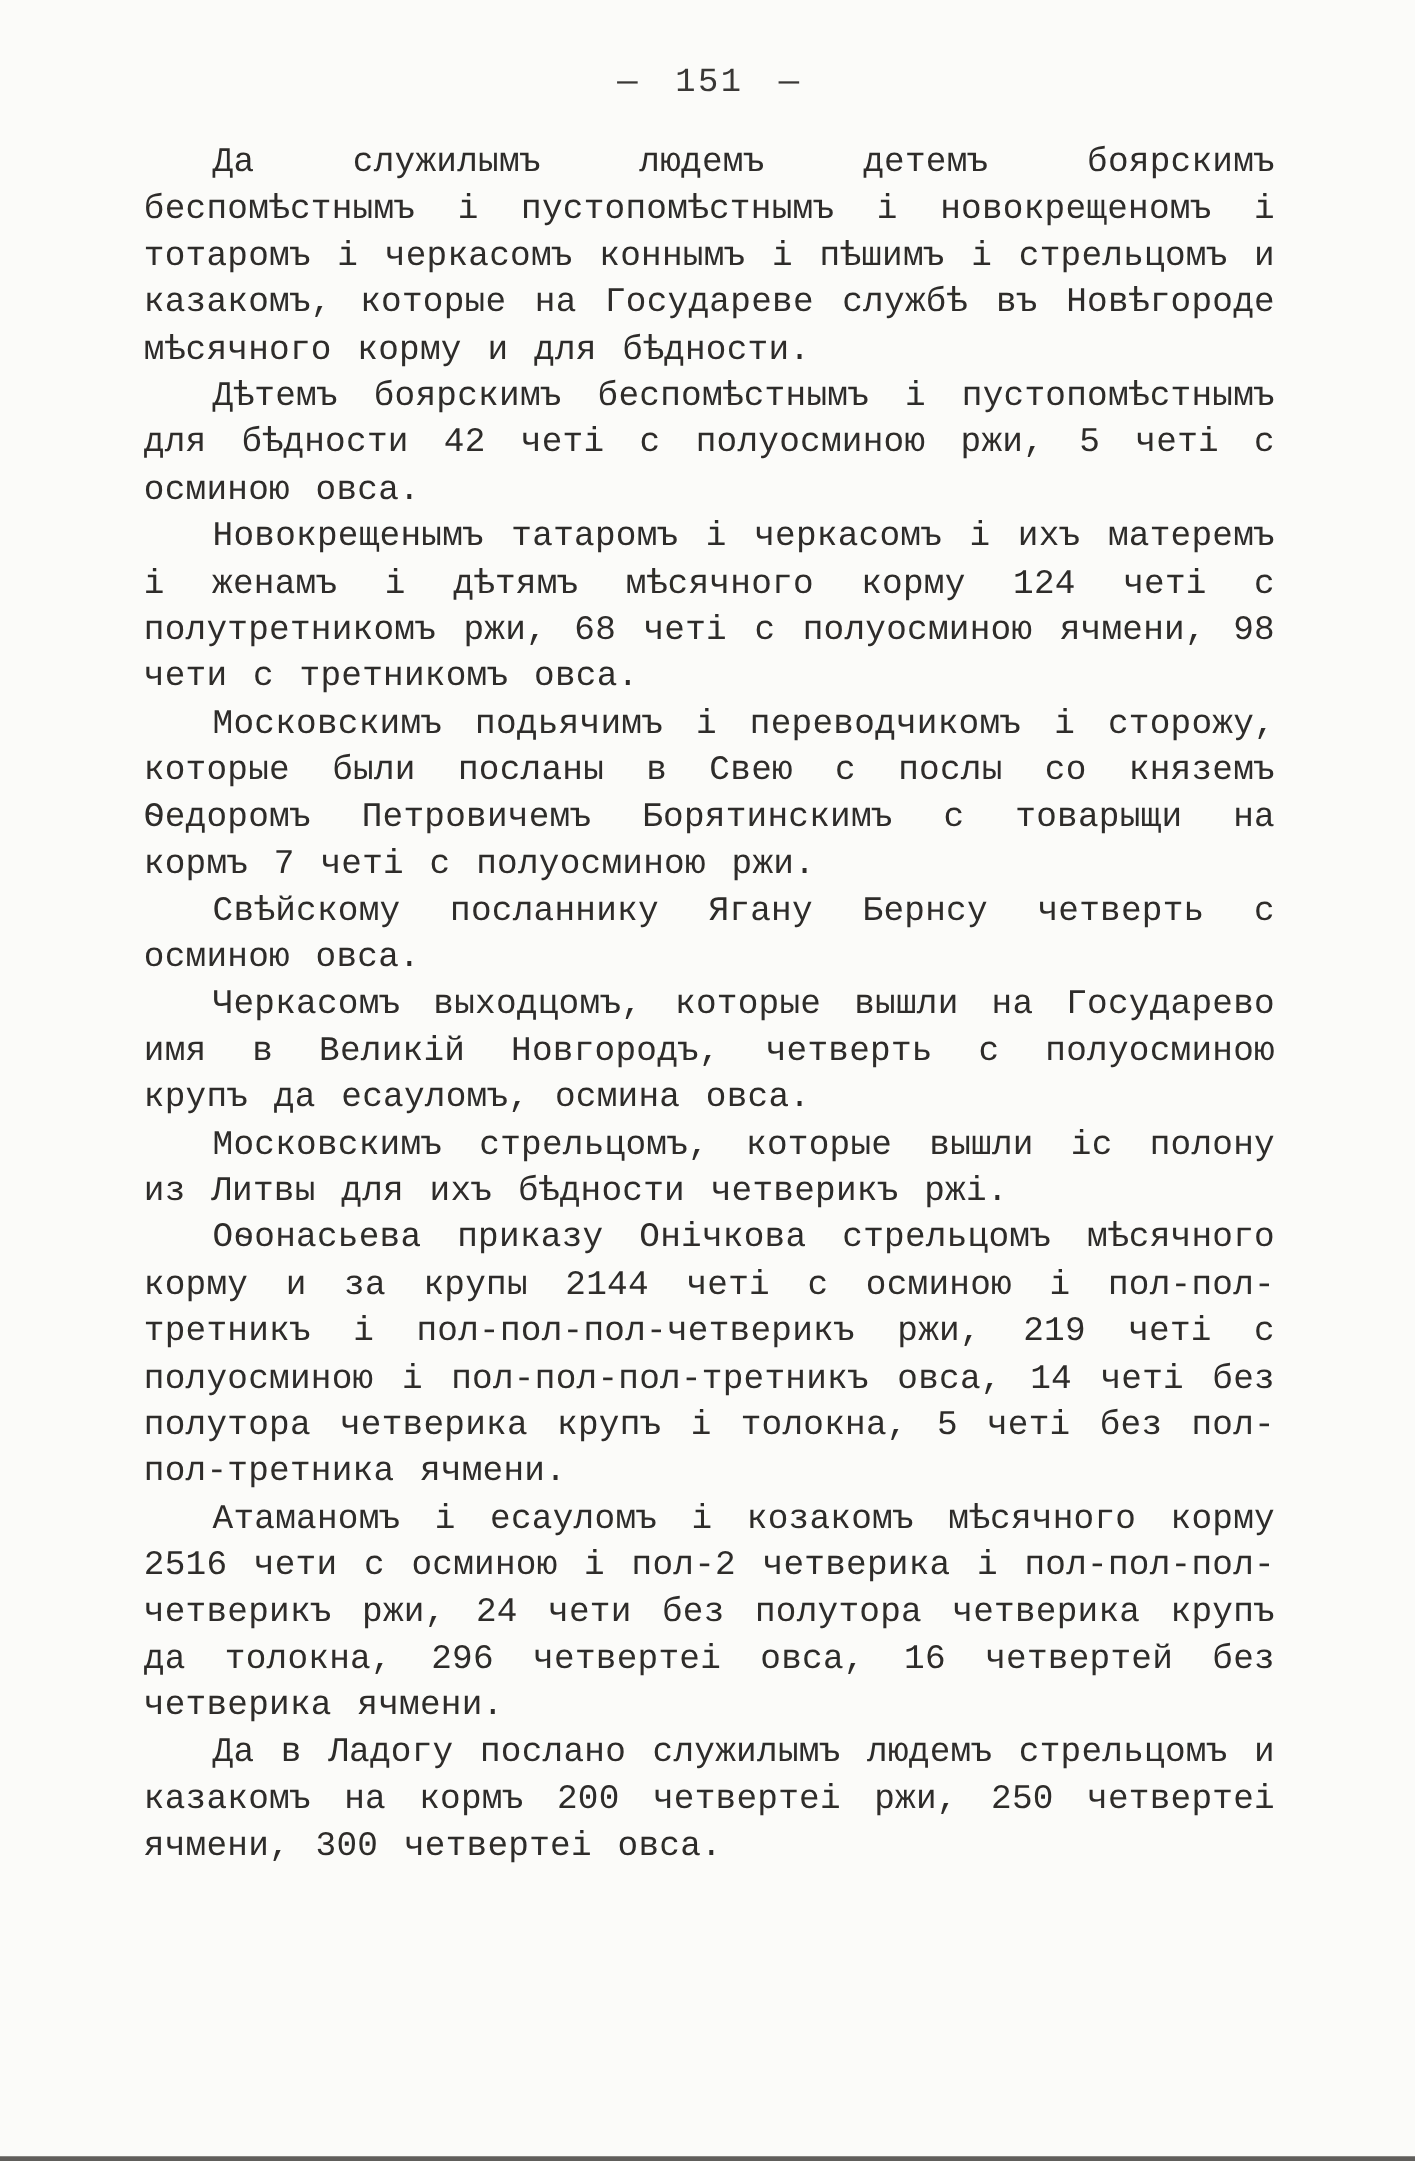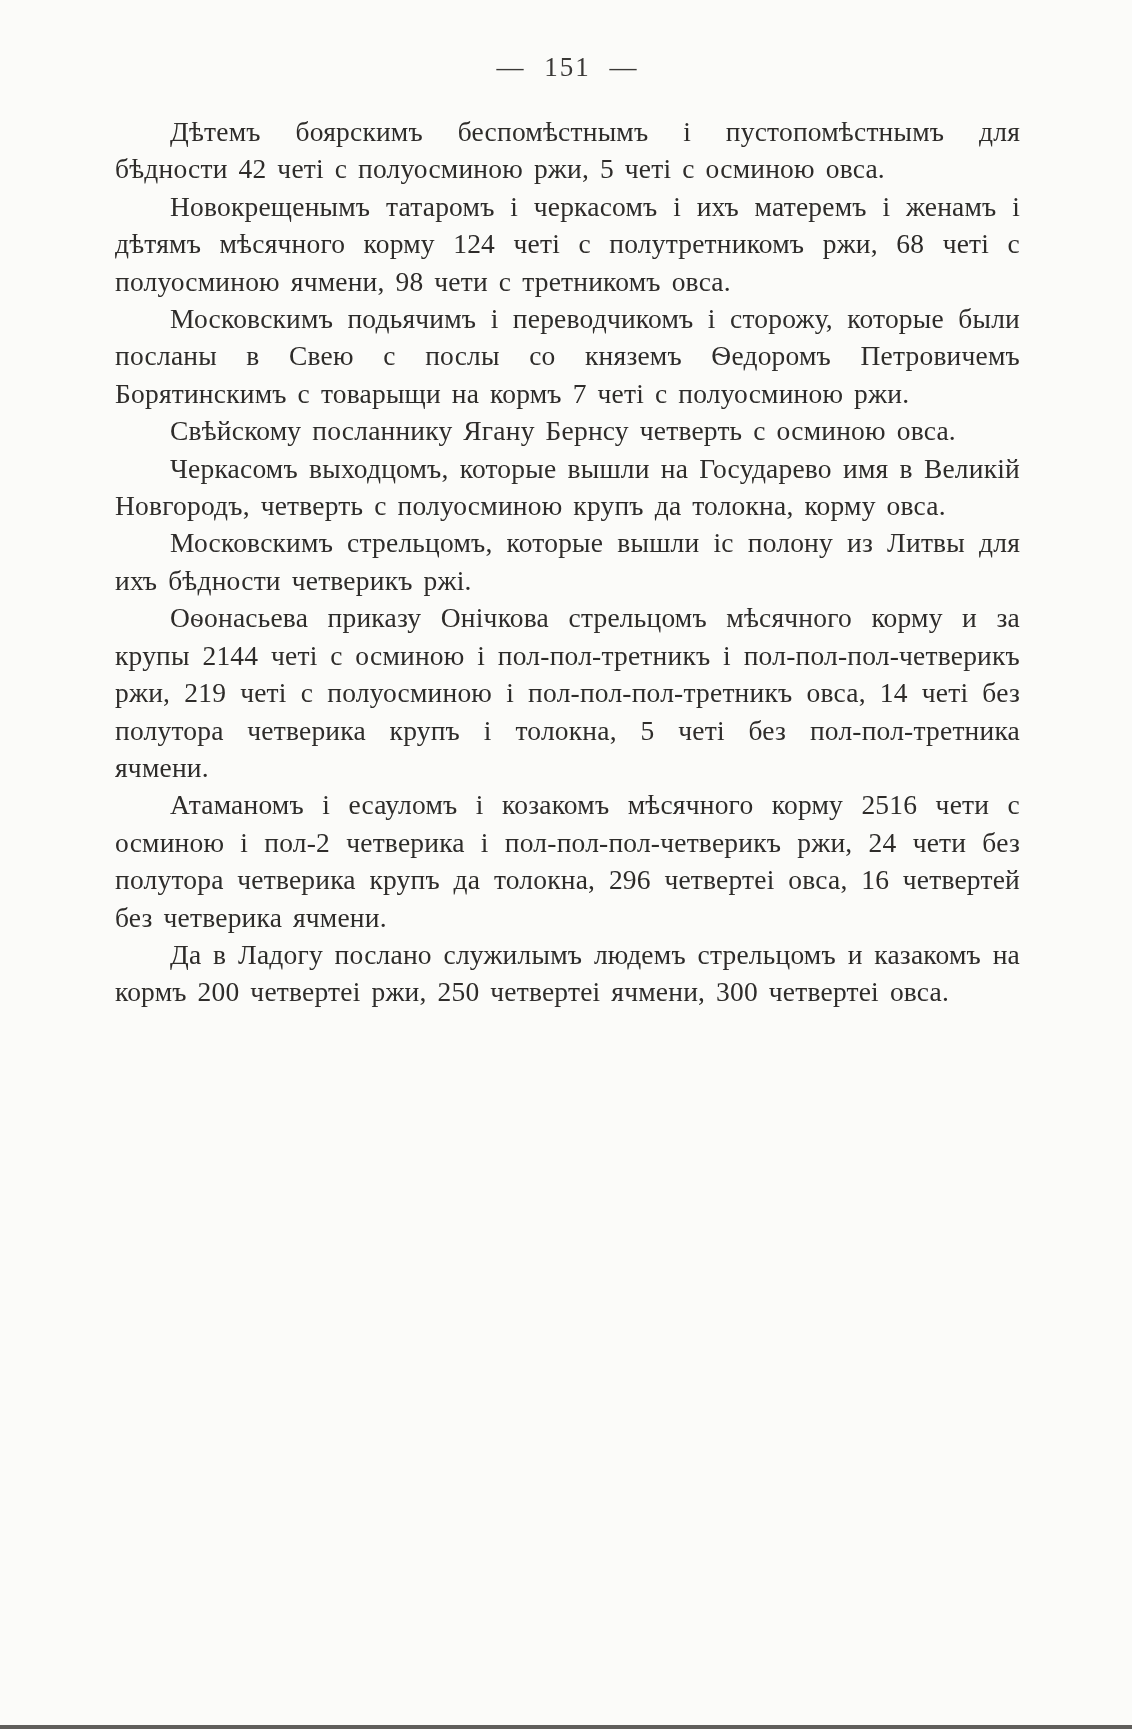--- a/index.html
+++ b/index.html
@@ -7,21 +7,21 @@
     padding: 0;
     background: #e8e8e6;
   }
   .page {
     position: relative;
     width: 1132px;
     height: 1729px;
     margin: 0 auto;
     background: #fbfbf9;
     overflow: hidden;
-    font-family: Liberation Serif, serif;
+    font-family: Liberation Mono, monospace;
     color: #2e2c2a;
     box-sizing: border-box;
     padding: 52px 112px 0 115px;
   }
   .page-header {
     text-align: center;
     font-size: 27px;
     letter-spacing: 2px;
     color: #3a3836;
     margin: 0 0 30px 0;
@@ -47,25 +47,26 @@
   }
 </style>
 </head>
 <body>
 
 <div class="page">
 
   <div class="page-header">— 151 —</div>
 
   <div class="body-text">
+    <p>Да служилымъ людемъ детемъ боярскимъ беспомѣстнымъ і пустопомѣстнымъ і новокрещеномъ і тотаромъ і черкасомъ коннымъ і пѣшимъ і стрельцомъ и казакомъ, которые на Государеве службѣ въ Новѣгороде мѣсячного корму и для бѣдности.</p>
     <p>Дѣтемъ боярскимъ беспомѣстнымъ і пустопомѣстнымъ для бѣдности 42 четі с полуосминою ржи, 5 четі с осминою овса.</p>
     <p>Новокрещенымъ татаромъ і черкасомъ і ихъ матеремъ і женамъ і дѣтямъ мѣсячного корму 124 четі с полутретникомъ ржи, 68 четі с полуосминою ячмени, 98 чети с третникомъ овса.</p>
     <p>Московскимъ подьячимъ і переводчикомъ і сторожу, которые были посланы в Свею с послы со княземъ Ѳедоромъ Петровичемъ Борятинскимъ с товарыщи на кормъ 7 четі с полуосминою ржи.</p>
     <p>Свѣйскому посланнику Ягану Бернсу четверть с осминою овса.</p>
-    <p>Черкасомъ выходцомъ, которые вышли на Государево имя в Великій Новгородъ, четверть с полуосминою крупъ да толокна, корму овса.</p>
+    <p>Черкасомъ выходцомъ, которые вышли на Государево имя в Великій Новгородъ, четверть с полуосминою крупъ да есауломъ, осмина овса.</p>
     <p>Московскимъ стрельцомъ, которые вышли іс полону из Литвы для ихъ бѣдности четверикъ ржі.</p>
     <p>Оѳонасьева приказу Онічкова стрельцомъ мѣсячного корму и за крупы 2144 четі с осминою і пол-пол-третникъ і пол-пол-пол-четверикъ ржи, 219 четі с полуосминою і пол-пол-пол-третникъ овса, 14 четі без полутора четверика крупъ і толокна, 5 четі без пол-пол-третника ячмени.</p>
     <p>Атаманомъ і есауломъ і козакомъ мѣсячного корму 2516 чети с осминою і пол-2 четверика і пол-пол-пол-четверикъ ржи, 24 чети без полутора четверика крупъ да толокна, 296 четвертеі овса, 16 четвертей без четверика ячмени.</p>
     <p>Да в Ладогу послано служилымъ людемъ стрельцомъ и казакомъ на кормъ 200 четвертеі ржи, 250 четвертеі ячмени, 300 четвертеі овса.</p>
 
   </div>
 
   <div class="scan-bottom-edge"></div>
 
 </div>

